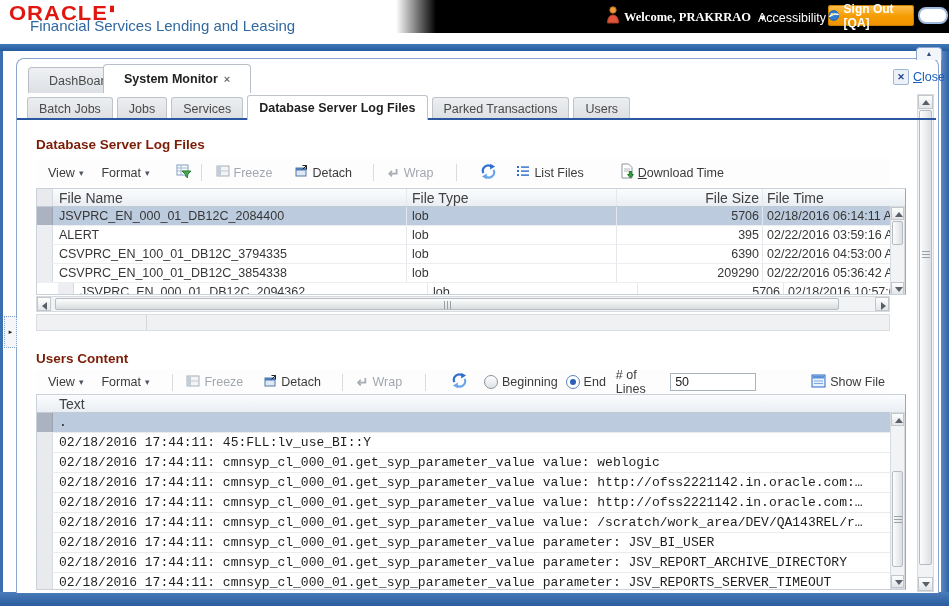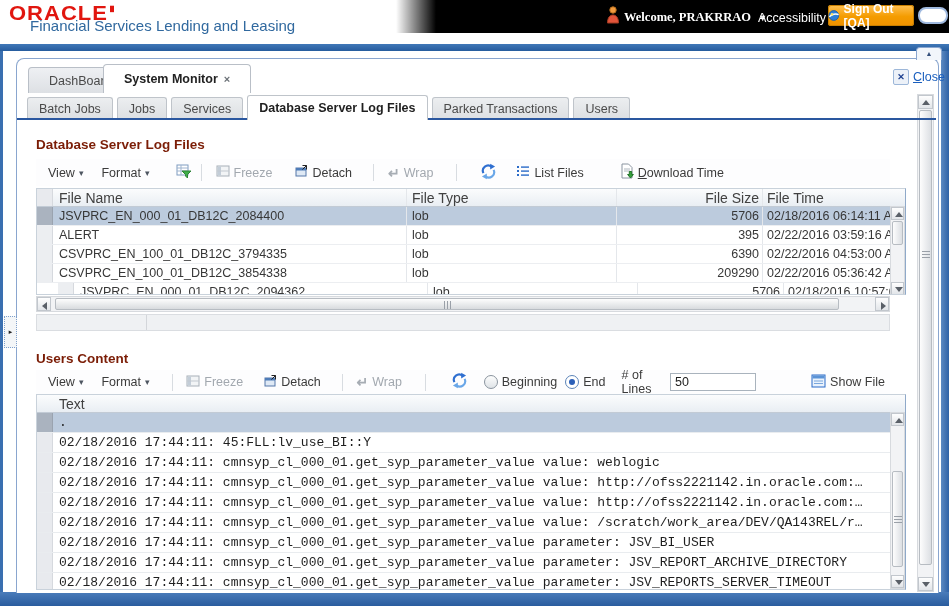--- a/index.html
+++ b/index.html
@@ -65,21 +65,21 @@
   .tb-sep{width:1px;height:17px;background:#d8dce1;margin:0 9px;}
   .icon{display:inline-block;vertical-align:middle;}
   .wrap-glyph{font-size:14px;color:#a7adb4;font-weight:bold;}
   .ul-first::first-letter{text-decoration:underline;}
 
   
   .radio-group{display:flex;align-items:center;gap:4px;margin-left:16px;cursor:pointer;}
   .radio{width:12px;height:12px;border-radius:50%;border:1px solid #8a949e;background:linear-gradient(#fdfdfd,#dfe3e7);position:relative;}
   .radio.selected{border-color:#5b83b8;background:#fff;}
   .radio.selected::after{content:"";position:absolute;left:3px;top:3px;width:6px;height:6px;border-radius:50%;background:#2b5fb8;}
-  .lines-label{margin-left:16px;color:#3b3b3b;}
+  .lines-label{margin-left:10px;color:#3b3b3b;}
   .lines-input{margin-left:8px;width:80px;height:16px;border:1px solid #a9b3bd;font-size:12.5px;
     font-family:"Liberation Sans",sans-serif;padding:0 0 0 4px;color:#222;}
 
   
   .grid{border:1px solid #c9d2db;border-right:1px solid #8fa9c9;background:#fff;overflow:hidden;}
   .grid-header{display:flex;height:17px;background:linear-gradient(#fbfcfd,#e9eef3);
     border-bottom:1px solid #c2cbd5;font-size:14px;color:#414141;align-items:center;}
   .gc{overflow:hidden;white-space:nowrap;box-sizing:border-box;height:100%;display:flex;align-items:center;}
   .col-gutter{width:16px;background:#e8eaee;border-right:1px solid #d6d9de;}
   .col-name{width:354px;padding-left:6px;border-right:1px solid #e4e7eb;}

